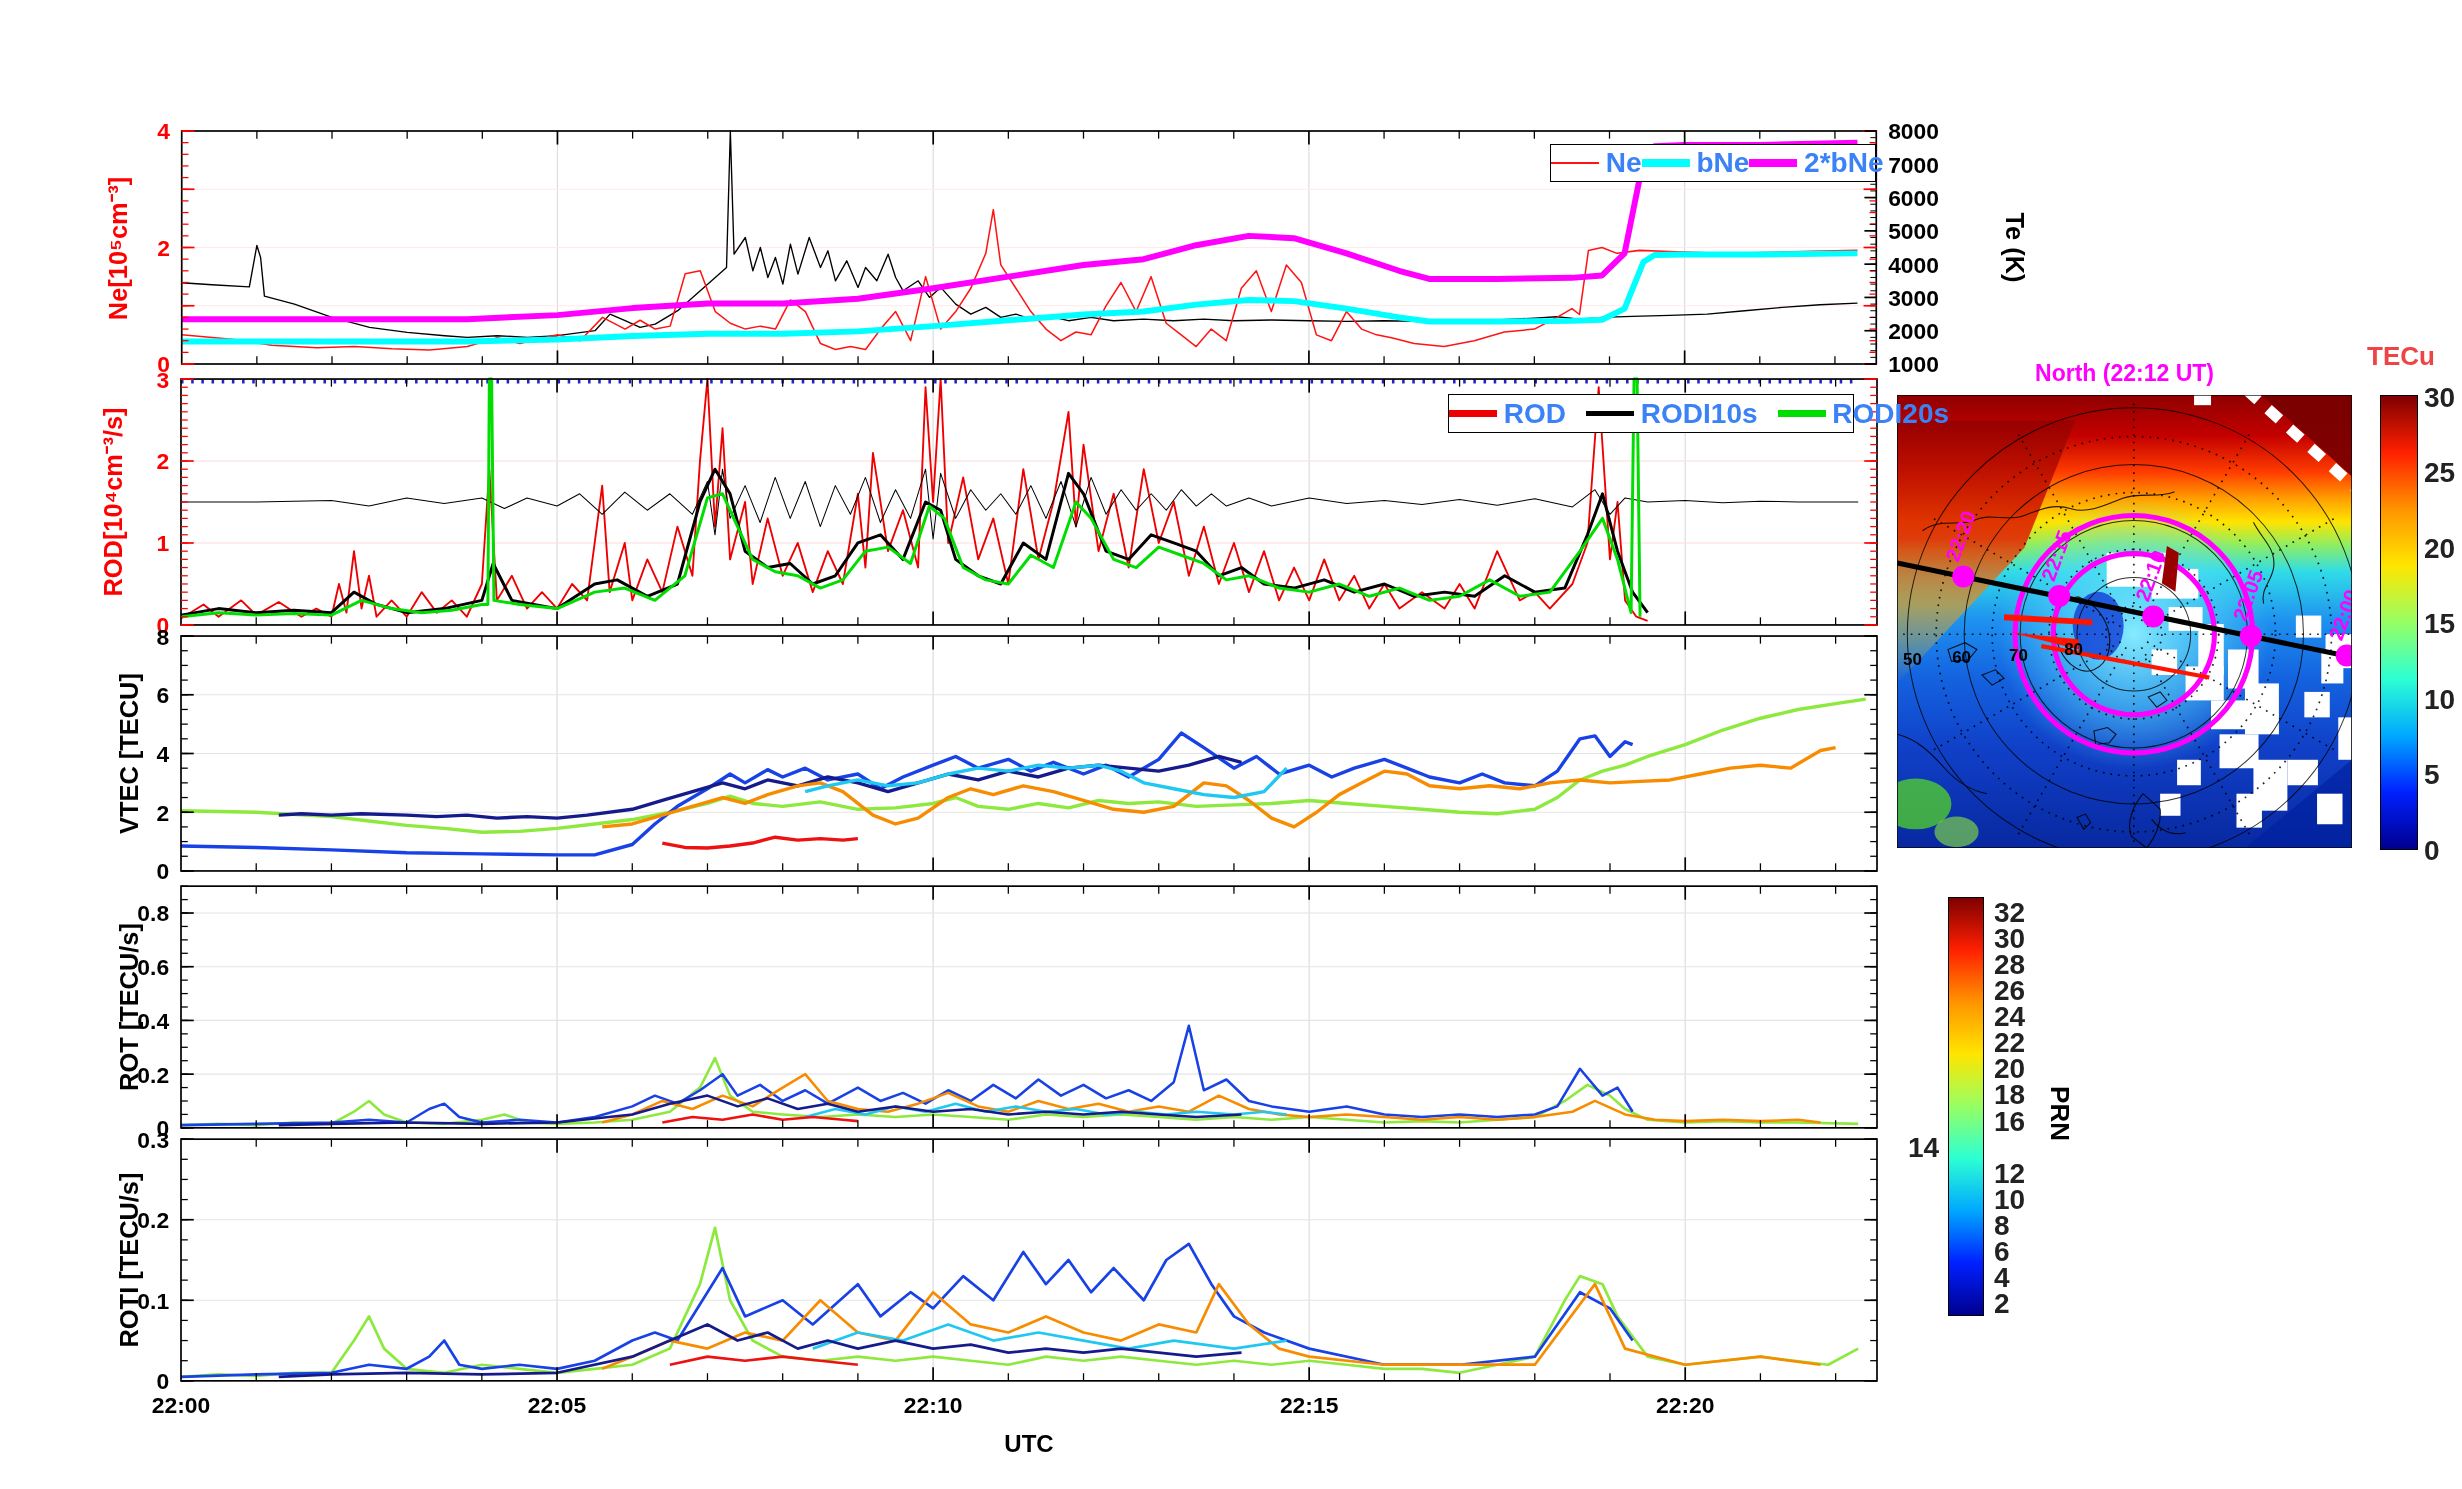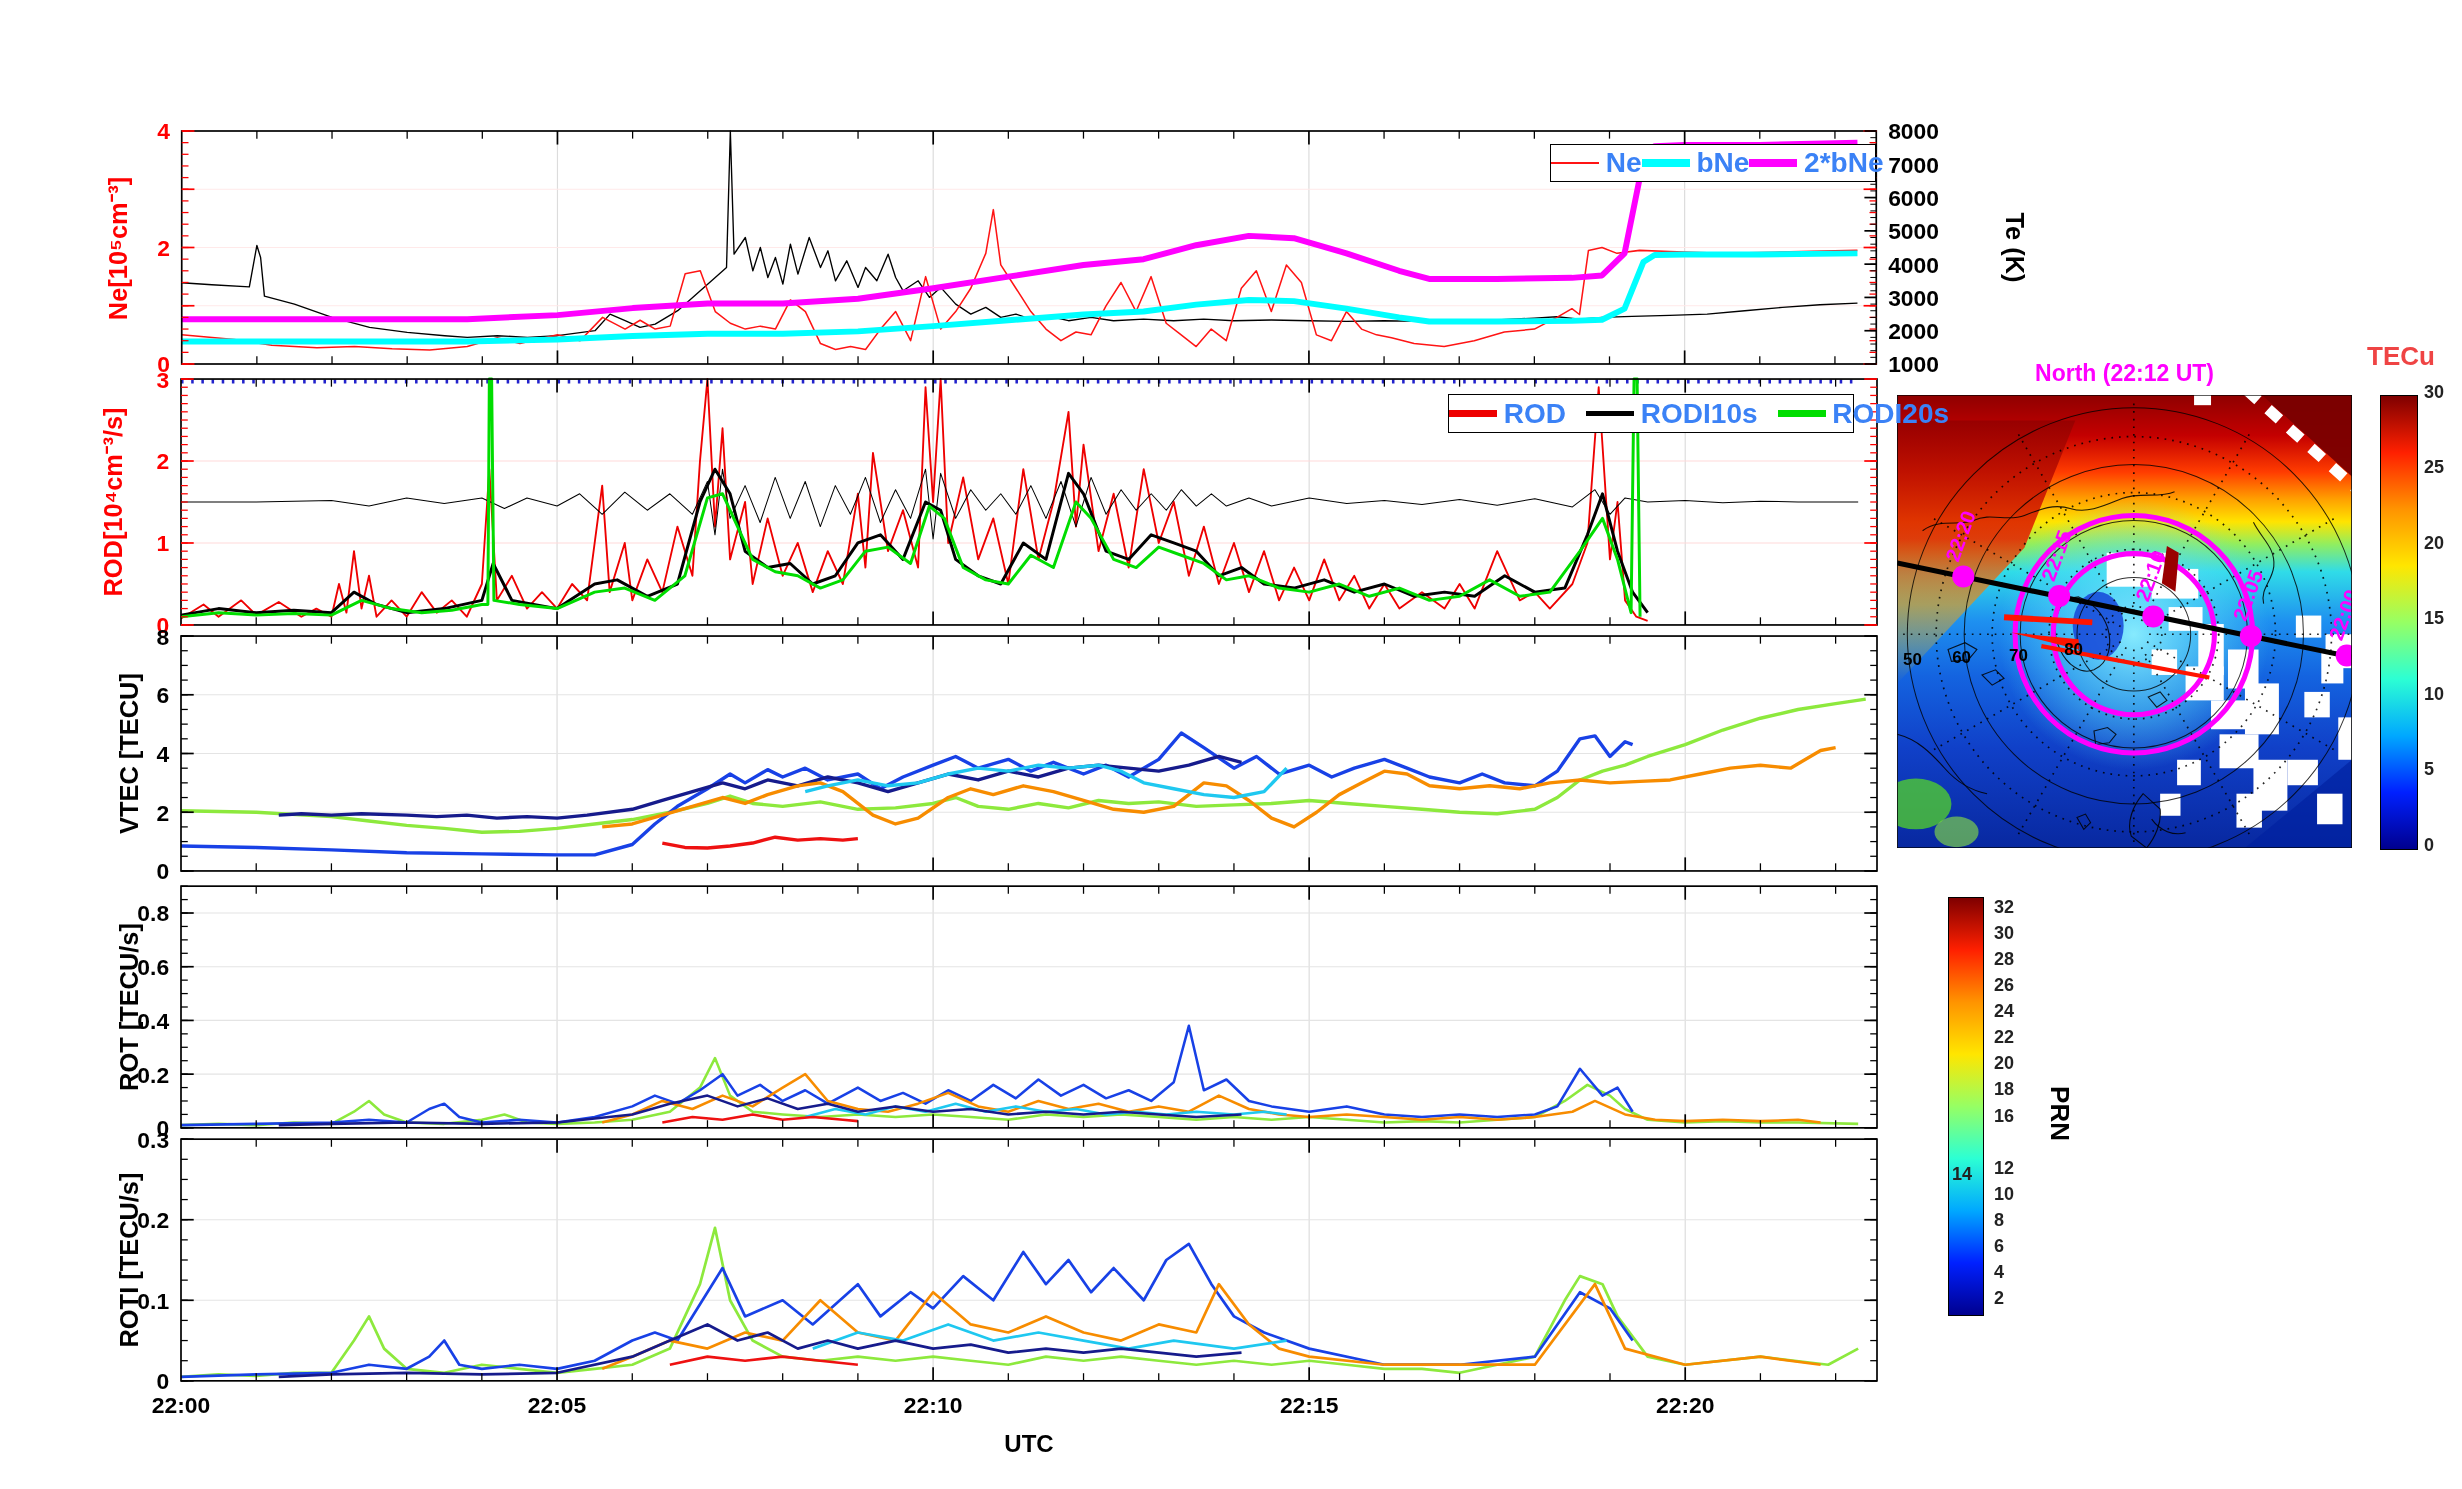--- a/index.html
+++ b/index.html
@@ -8,21 +8,21 @@
   .title{left:181px;top:78px;width:1696px;text-align:center;font-size:30.5px;font-weight:bold;color:#000;letter-spacing:0.8px;}
   .ylab{font-size:25.4px;font-weight:bold;transform-origin:0 0;transform:rotate(-90deg);text-align:center;white-space:nowrap;}
   .ylab-r{font-size:25.4px;font-weight:bold;transform-origin:0 0;transform:rotate(90deg);text-align:center;white-space:nowrap;}
   .red{color:#FF0000;} .blk{color:#000;}
   .legend{display:flex;align-items:center;justify-content:space-around;border:1.7px solid #000;background:#fff;z-index:5;}
   .li{display:flex;align-items:center;gap:6.8px;}
   .lt{font-size:28px;font-weight:bold;color:#3b82f6;}
   .sw{display:inline-block;width:48px;}
   .maptitle{width:455px;text-align:center;font-size:23px;font-weight:bold;color:#FF00FF;}
   .cbar{border:1.3px solid #000;}
-  .cbl{position:absolute;font-size:18px;font-weight:bold;color:#222;}
+  .cbl{position:absolute;font-size:28px;font-weight:bold;color:#222;}
   .cbartitle{font-size:26px;font-weight:bold;color:#ef4444;text-align:center;width:76px;}
   .xlabel{left:181px;top:1430px;width:1696px;text-align:center;font-size:24px;font-weight:bold;color:#000;}
 </style>
 </head>
 <body>
 
 <div id="fig">
 
   <div class="abs ylab red" style="left:100px;top:365px;width:233px;">Ne[10⁵cm⁻³]</div>
   <div class="abs ylab red" style="left:95px;top:625px;width:246px;">ROD[10⁴cm⁻³/s]</div>
@@ -825,21 +825,21 @@
   <div id="prnlabels">
       <span class="cbl" style="left: 1994px; top: 897px;">32</span>
       <span class="cbl" style="left: 1994px; top: 923px;">30</span>
       <span class="cbl" style="left: 1994px; top: 949px;">28</span>
       <span class="cbl" style="left: 1994px; top: 975px;">26</span>
       <span class="cbl" style="left: 1994px; top: 1001px;">24</span>
       <span class="cbl" style="left: 1994px; top: 1027px;">22</span>
       <span class="cbl" style="left: 1994px; top: 1053px;">20</span>
       <span class="cbl" style="left: 1994px; top: 1079px;">18</span>
       <span class="cbl" style="left: 1994px; top: 1106px;">16</span>
-      <span class="cbl" style="left: 1952px; top: 1132px; margin-top: 32px;">14</span>
+      <span class="cbl" style="left: 1908px; top: 1132px;">14</span>
       <span class="cbl" style="left: 1994px; top: 1158px;">12</span>
       <span class="cbl" style="left: 1994px; top: 1184px;">10</span>
       <span class="cbl" style="left: 1994px; top: 1210px;">8</span>
       <span class="cbl" style="left: 1994px; top: 1236px;">6</span>
       <span class="cbl" style="left: 1994px; top: 1262px;">4</span>
       <span class="cbl" style="left: 1994px; top: 1288px;">2</span>
     </div>
   <div class="abs ylab-r blk" style="left:2075px;top:1067px;width:93px;font-size:26px;">PRN</div>
 
   <div class="abs xlabel">UTC</div>

